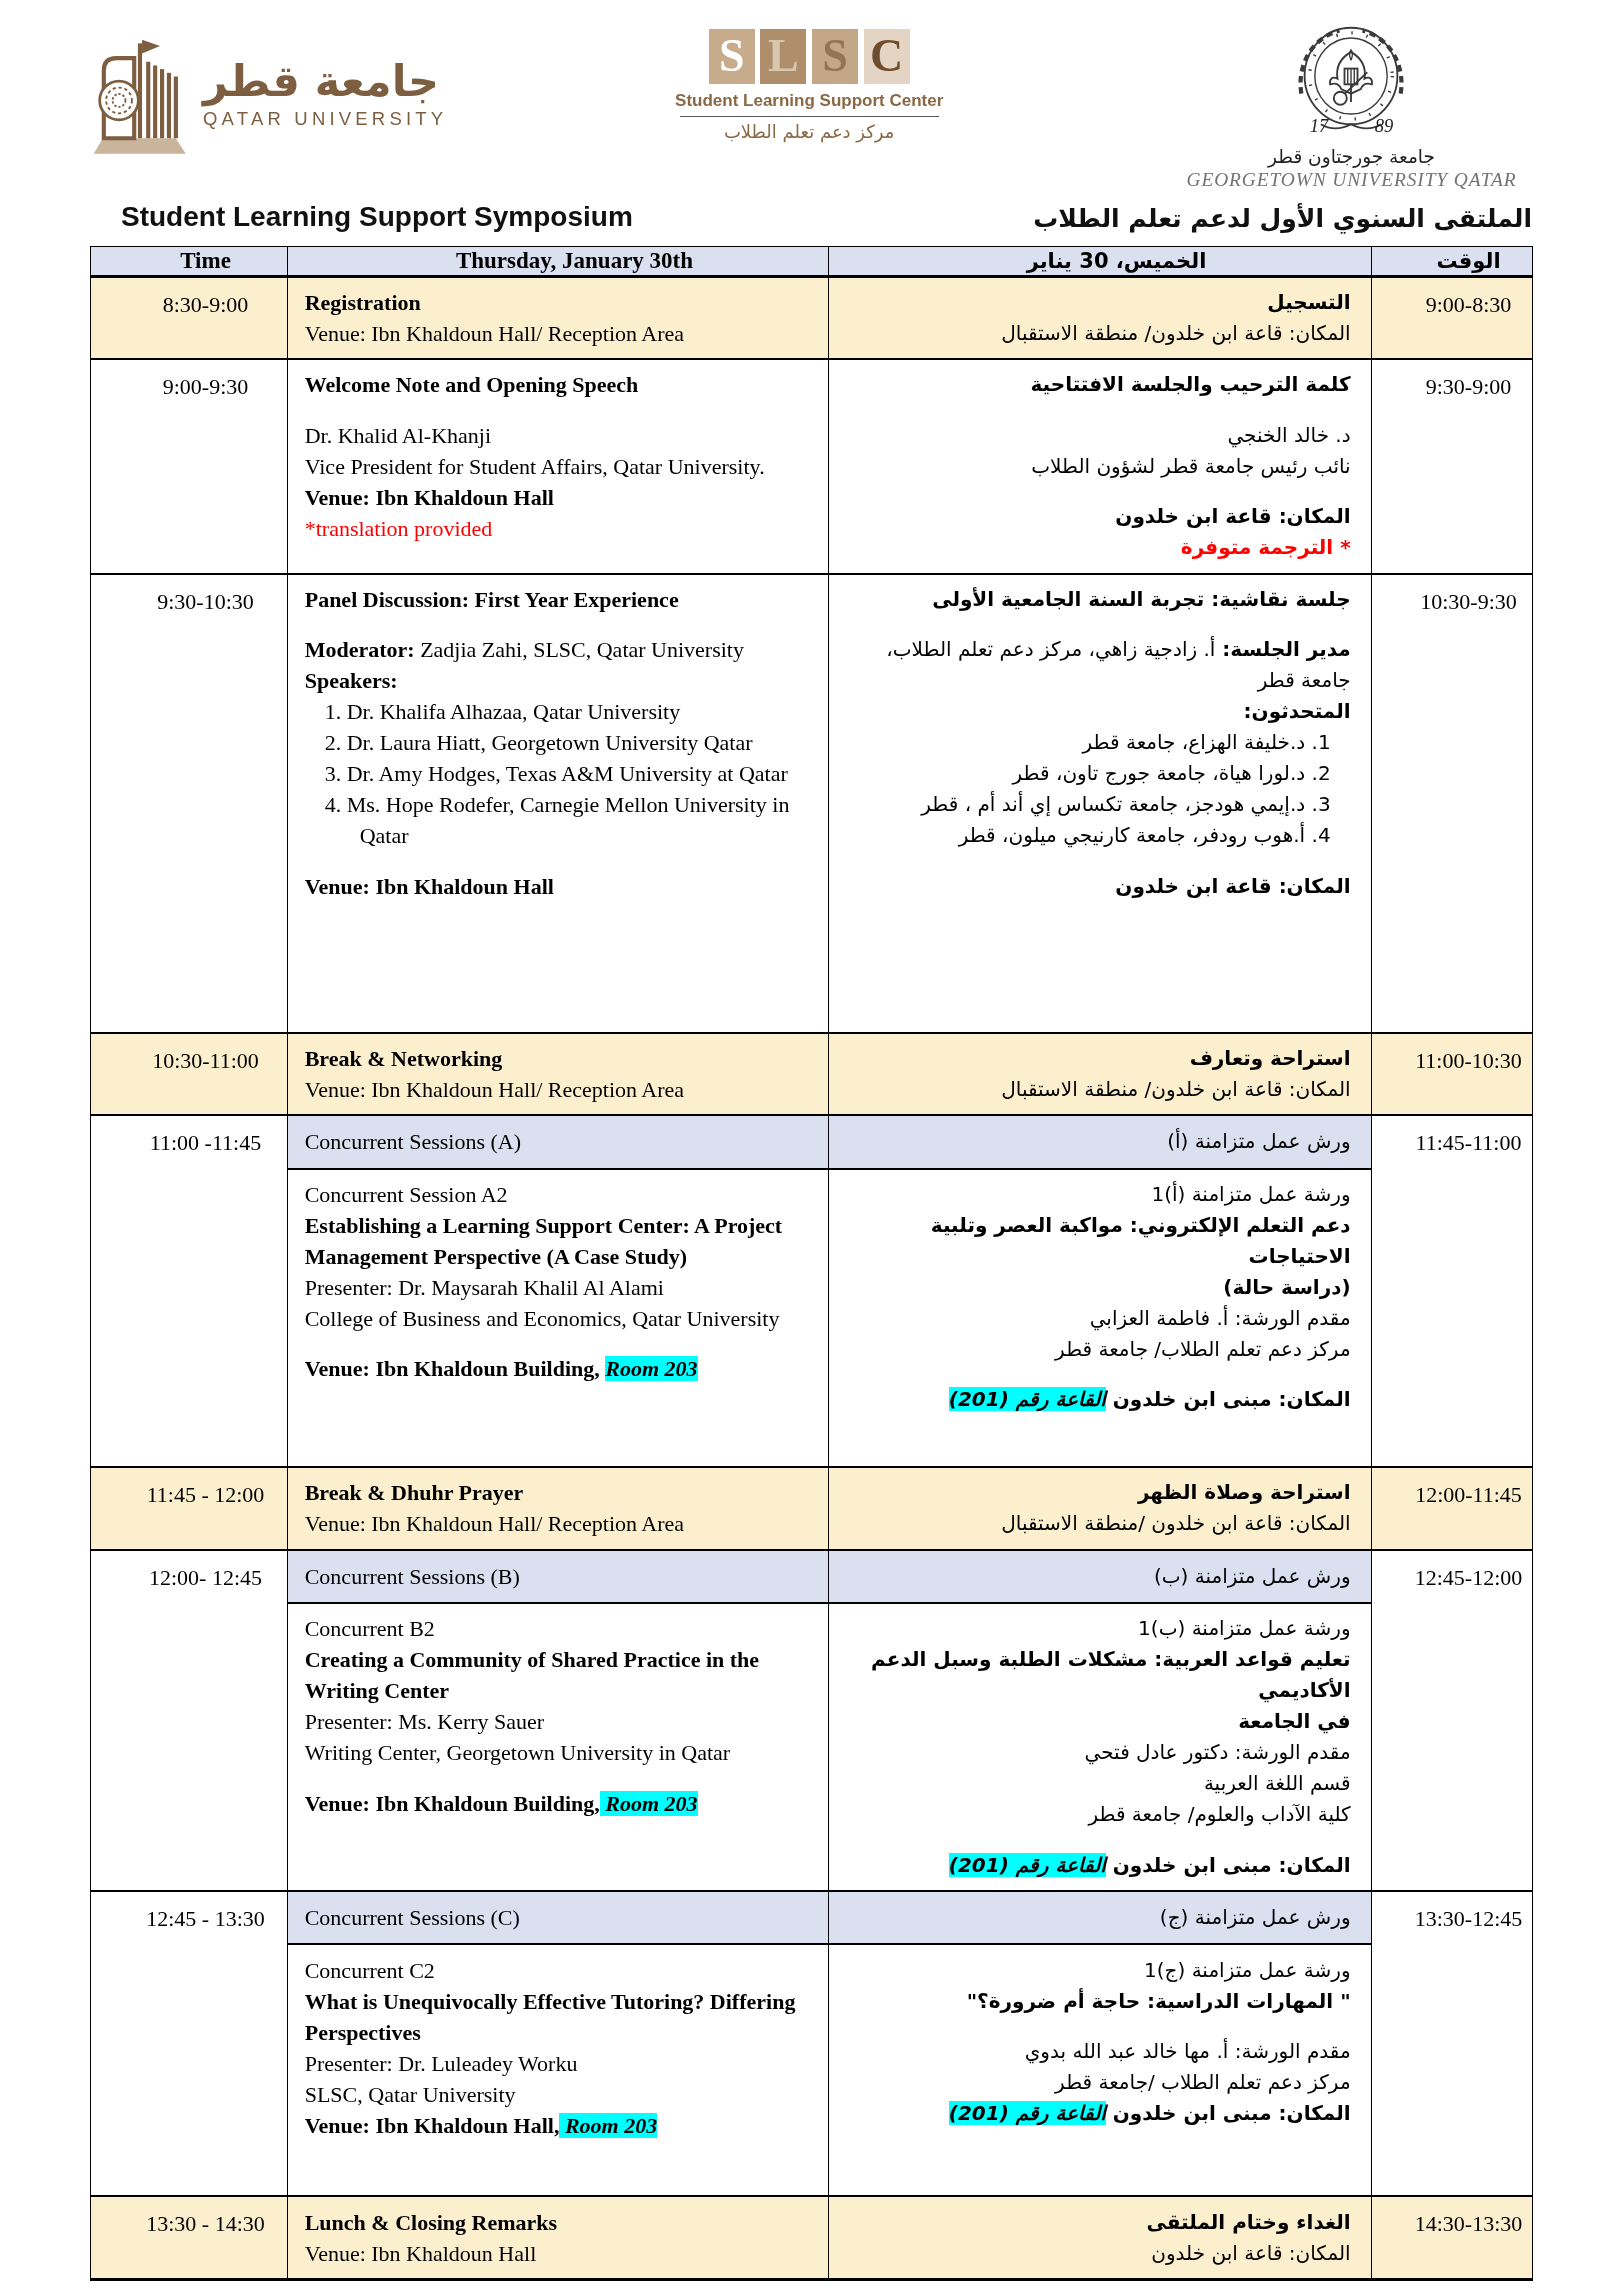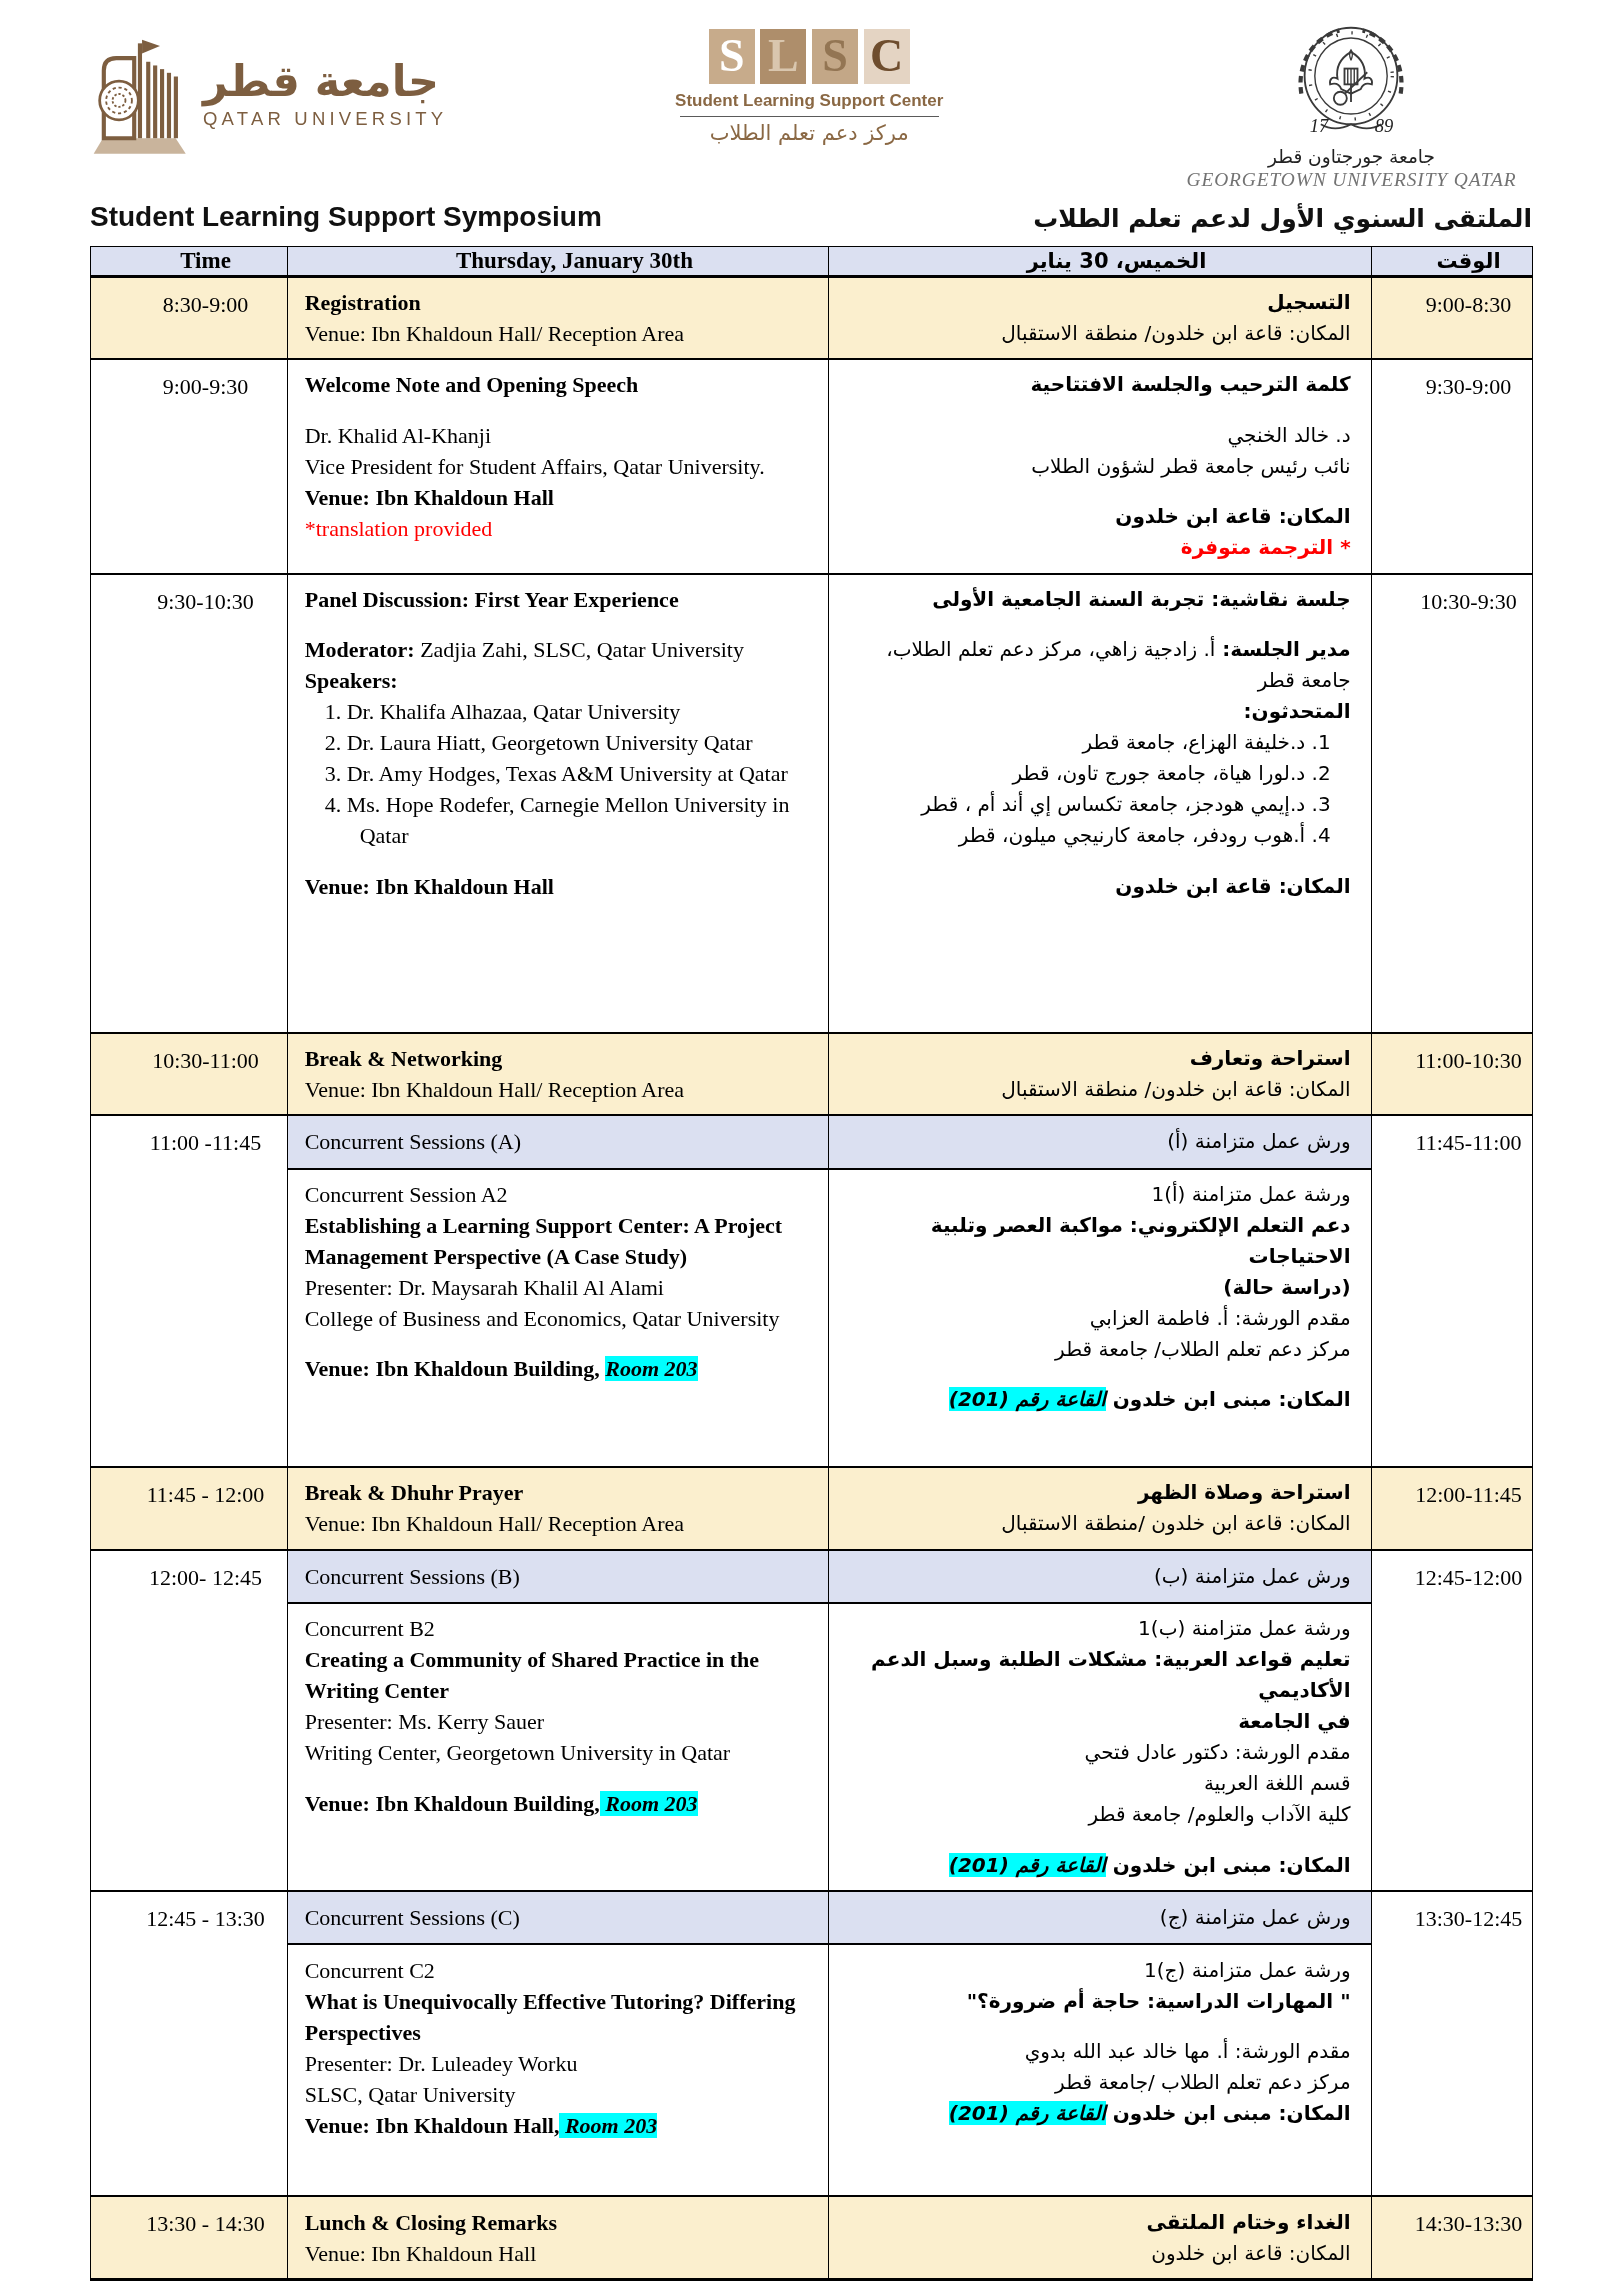--- a/index.html
+++ b/index.html
@@ -18,28 +18,28 @@
   .slsc-logo{text-align:center;margin-top:4.6px;}
   .slsc-blocks{display:flex;gap:5.6px;justify-content:center;}
   .slsc-block{width:46px;height:55px;display:flex;align-items:center;justify-content:center;
     font-family:"Liberation Serif",serif;font-weight:bold;font-size:46px;line-height:1;}
   .slsc-block.b0{background:#C7AB8B;color:#ffffff;}
   .slsc-block.b1{background:#AE8E6B;color:#D9C6AE;}
   .slsc-block.b2{background:#C3A787;color:#937553;}
   .slsc-block.b3{background:#E4D4C3;color:#6E4D2E;}
   .slsc-en{font-family:"Liberation Sans",sans-serif;font-weight:bold;font-size:17px;color:#8A6844;margin-top:7.4px;}
   .slsc-rule{width:259px;height:1.4px;background:#5a5a5a;margin:4.6px auto 3.7px auto;}
-  .slsc-ar{font-family:"DejaVu Sans",sans-serif;font-size:21px;color:#8A6844;}
+  .slsc-ar{font-family:"DejaVu Sans",sans-serif;font-size:18px;color:#8A6844;}
   .gu-logo{text-align:center;width:361px;}
   .gu-ar{font-family:"DejaVu Sans",sans-serif;font-size:18.5px;color:#222;margin-top:2.8px;}
   .gu-en{font-family:"Liberation Serif",serif;font-style:italic;font-size:19.4px;color:#737373;letter-spacing:0.9px;margin-top:1.9px;}
 
   
   .titles{display:flex;justify-content:space-between;align-items:flex-end;margin:4.6px 0 13px 0;}
-  .title-en{font-family:"Liberation Sans",sans-serif;font-weight:bold;font-size:28px;color:#111;}
+  .title-en{font-family:"Liberation Sans",sans-serif;font-weight:bold;font-size:28px;color:#111;margin-left:31px;}
   .title-ar{font-family:"DejaVu Sans",sans-serif;font-weight:bold;font-size:25px;color:#111;direction:rtl;}
 
   
   table.schedule{border-collapse:collapse;width:1442px;table-layout:fixed;border:1.9px solid #000;border-bottom:3.2px solid #000;}
   td{border-left:0.9px solid #000;border-right:0.9px solid #000;border-top:2.3px solid #000;vertical-align:top;overflow:hidden;box-sizing:border-box;padding-left:34px;}
   tr.hdr td{background:var(--band);text-align:center;vertical-align:middle;font-weight:bold;font-size:23px;border-top:none;border-bottom:3.2px solid #000;}
   tr.hdr td.h-ar{font-family:"DejaVu Sans",sans-serif;font-size:21px;}
   td.time{font-size:22px;text-align:center;padding-top:13px;line-height:1.3;white-space:nowrap;}
   td.en{font-size:22px;line-height:31px;padding:9.3px 16.7px;text-align:left;}
   td.ar{font-family:"DejaVu Sans",sans-serif;font-size:20px;line-height:31px;padding:9.3px 20.4px;text-align:right;}

